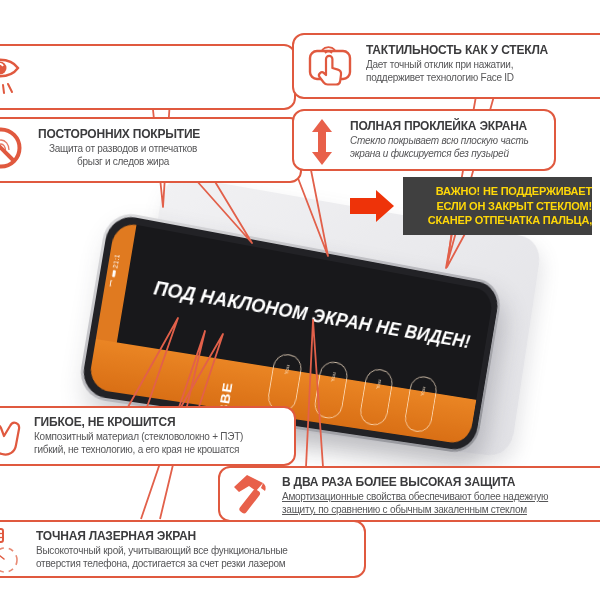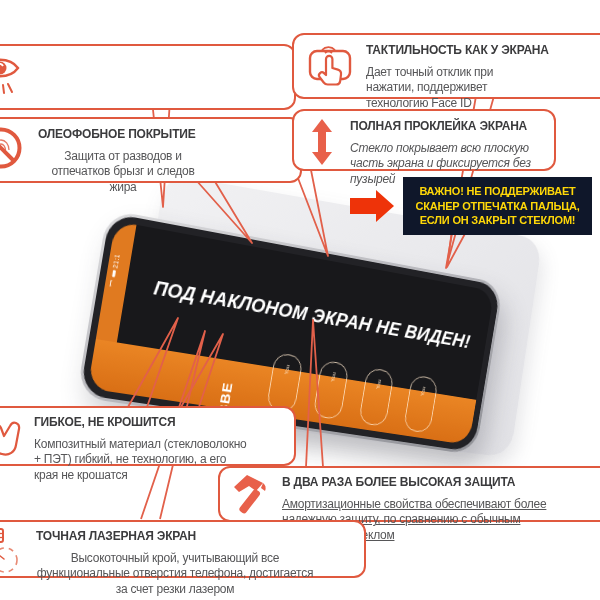--- a/index.html
+++ b/index.html
@@ -9,45 +9,45 @@
   
   .tails{position:absolute;left:0;top:0;z-index:4;}
   .tails path{fill:none;stroke:#e2604a;stroke-width:1.8;stroke-linejoin:round;}
 
   
   .callout{position:absolute;z-index:6;background:#fff;border:2px solid #e0593f;
            border-radius:12px;display:flex;align-items:flex-start;box-sizing:border-box;}
   .co-icon{flex:0 0 auto;display:flex;align-items:center;justify-content:center;}
   .co-text{padding-top:2px;}
   .co-title{font-size:12px;font-weight:bold;color:#3b3b3d;letter-spacing:-0.2px;white-space:nowrap;}
-  .co-desc{font-size:12px;color:#565658;line-height:1.28;letter-spacing:-0.25px;margin-top:8px;}
+  .co-desc{font-size:10px;color:#565658;line-height:1.28;letter-spacing:-0.25px;margin-top:2px;}
 
   #co-privacy   {left:-36px;top:44px;width:332px;height:66px;padding:6px 10px 6px 58px;gap:14px;}
   #co-privacy .co-icon{margin-left:-46px;}
   #co-tactile   {left:292px;top:33px;width:356px;height:66px;padding:6px 10px 6px 12px;gap:12px;}
   #co-oleophobic{left:-36px;top:117px;width:338px;height:66px;padding:6px 10px 6px 58px;gap:14px;}
   #co-oleophobic .co-icon{margin-left:-46px;}
   #co-oleophobic .co-desc{max-width:170px;text-align:center;}
   #co-glue      {left:292px;top:109px;width:264px;height:62px;padding:6px 8px 6px 12px;gap:12px;}
   #co-glue .co-desc{max-width:190px;font-style:italic;}
   #co-flex      {left:-36px;top:406px;width:332px;height:60px;padding:5px 6px 5px 58px;gap:12px;}
   #co-flex .co-icon{margin-left:-46px;}
   #co-flex .co-desc{max-width:216px;}
   #co-protect   {left:218px;top:466px;width:430px;height:56px;padding:5px 8px 5px 10px;gap:12px;}
   #co-protect .co-desc{max-width:272px;text-decoration:underline;}
   #co-laser     {left:-36px;top:520px;width:402px;height:58px;padding:5px 6px 5px 58px;gap:12px;}
   #co-laser .co-icon{margin-left:-46px;}
-  #co-laser .co-desc{max-width:278px;text-align:center;}
+  #co-laser .co-desc{max-width:278px;}
   #co-privacy .co-desc{max-width:202px;}
   #co-tactile .co-desc{max-width:172px;}
 
   
   .warning{position:absolute;left:403px;top:177px;width:189px;height:58px;z-index:7;
-           background:#0f172a;color:#ffd808;font-size:11px;font-weight:bold;line-height:1.35;
-           display:flex;flex-direction:column;align-items:center;justify-content:center;
+           background:#404040;color:#ffd808;font-size:11px;font-weight:bold;line-height:1.35;
+           display:flex;flex-direction:column;align-items:flex-end;justify-content:center;
            text-align:center;letter-spacing:-0.2px;}
   .warn-arrow{position:absolute;left:350px;top:198px;width:26px;height:16px;background:#ee3309;z-index:7;}
   .warn-arrow:after{content:'';position:absolute;left:26px;top:-8px;width:0;height:0;
            border-left:18px solid #ee3309;border-top:16px solid transparent;border-bottom:16px solid transparent;}
 
   
   .scene{position:absolute;left:92px;top:182px;width:490px;height:280px;z-index:1;}
   .glass{position:absolute;left:55px;top:-10px;width:428px;height:240px;border-radius:26px;
          background:linear-gradient(135deg,#f1f1f3,#e2e2e6);
          transform-origin:0 50%;transform:perspective(1100px) rotate(8.5deg) rotateY(13deg);
@@ -144,41 +144,41 @@
   <div class="callout" id="co-tactile">
     <div class="co-icon">
       <svg class="ic" width="48" height="48" viewBox="0 0 48 48">
         <rect x="4" y="10" width="40" height="28" rx="7" fill="none" stroke="#e0593f" stroke-width="2.4"></rect>
         <path d="M16,9 a9,9 0 0,1 13,0" fill="none" stroke="#e0593f" stroke-width="1.8"></path>
         <path d="M19,12 a5,5 0 0,1 7,0" fill="none" stroke="#e0593f" stroke-width="1.8"></path>
         <path d="M20,18 a3.2,3.2 0 0,1 6.4,0 v9 l5.5,1.6 a4.5,4.5 0 0,1 3.1,4.9 l-0.8,6.5 a4,4 0 0,1 -4,3.5 h-8.5 a5,5 0 0,1 -4,-2 l-4.2,-5.5 a3,3 0 0,1 4.5,-3.9 l2,1.9 z" fill="#fff" stroke="#e0593f" stroke-width="2.2" stroke-linejoin="round"></path>
       </svg>
     </div>
     <div class="co-text">
-      <div class="co-title">ТАКТИЛЬНОСТЬ КАК У ЭКРАНА</div>
+      <div class="co-title">ТАКТИЛЬНОСТЬ КАК У СТЕКЛА</div>
       <div class="co-desc">Дает точный отклик при нажатии, поддерживет технологию Face ID</div>
     </div>
   </div>
 
   <div class="callout" id="co-oleophobic">
     <div class="co-icon">
       <svg class="ic" width="46" height="46" viewBox="0 0 46 46">
         <g stroke="#e0593f" stroke-width="1.3" fill="none" opacity="0.8">
           <path d="M23,15 a8,10 0 0,1 8,10"></path>
             <path d="M23,19 a4.5,6.5 0 0,1 4.5,6.5"></path>
           <path d="M23,15 a8,10 0 0,0 -8,10"></path>
             <path d="M23,19 a4.5,6.5 0 0,0 -4.5,6.5"></path>
           <path d="M23,23 a1.5,2.5 0 0,1 1.5,2.5"></path>
         </g>
         <circle cx="23" cy="23" r="18.5" fill="none" stroke="#e0593f" stroke-width="4"></circle>
         <line x1="10" y1="10" x2="36" y2="36" stroke="#e0593f" stroke-width="4"></line>
       </svg>
     </div>
     <div class="co-text">
-      <div class="co-title">ОЛЕОФОБНОЕ ПОКРЫТИЕ</div>
+      <div class="co-title">ПОСТОРОННИХ ПОКРЫТИЕ</div>
       <div class="co-desc">Защита от разводов и отпечатков брызг и следов жира</div>
     </div>
   </div>
 
   <div class="callout" id="co-glue">
     <div class="co-icon">
       <svg class="ic" width="32" height="50" viewBox="0 0 32 50">
         <g fill="#e8604a">
           <rect x="12" y="13" width="8" height="24"></rect>
           <polygon points="6,15 16,2 26,15"></polygon>
@@ -188,22 +188,22 @@
     </div>
     <div class="co-text">
       <div class="co-title">ПОЛНАЯ ПРОКЛЕЙКА ЭКРАНА</div>
       <div class="co-desc">Стекло покрывает всю плоскую часть экрана и фиксируется без пузырей</div>
     </div>
   </div>
 
   <div class="warn-arrow"></div>
   <div class="warning">
     <span>ВАЖНО! НЕ ПОДДЕРЖИВАЕТ</span>
+    <span>ЕСЛИ ОН ЗАКРЫТ СТЕКЛОМ!</span>
     <span>СКАНЕР ОТПЕЧАТКА ПАЛЬЦА,</span>
-    <span>ЕСЛИ ОН ЗАКРЫТ СТЕКЛОМ!</span>
   </div>
 
   <div class="callout" id="co-flex">
     <div class="co-icon">
       <svg class="ic" width="44" height="48" viewBox="0 0 44 48">
         <path d="M12,18 C14,11 21,10 23,15 L26,23 L32,13 C35,7 42,10 41,16 L38,32 C37,39 31,43 24,41 L12,38 C6,36 5,30 8,26 Z" fill="none" stroke="#e0593f" stroke-width="2.2" stroke-linejoin="round"></path>
         <path d="M12,8 a4.5,4.5 0 1,0 -4,6" fill="none" stroke="#e0593f" stroke-width="2"></path>
         <polygon points="10,12 15,14 11,17" fill="#e0593f"></polygon>
       </svg>
     </div>

